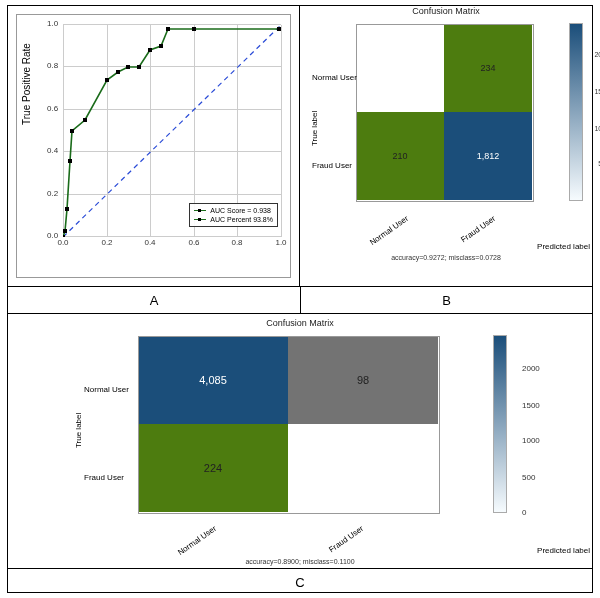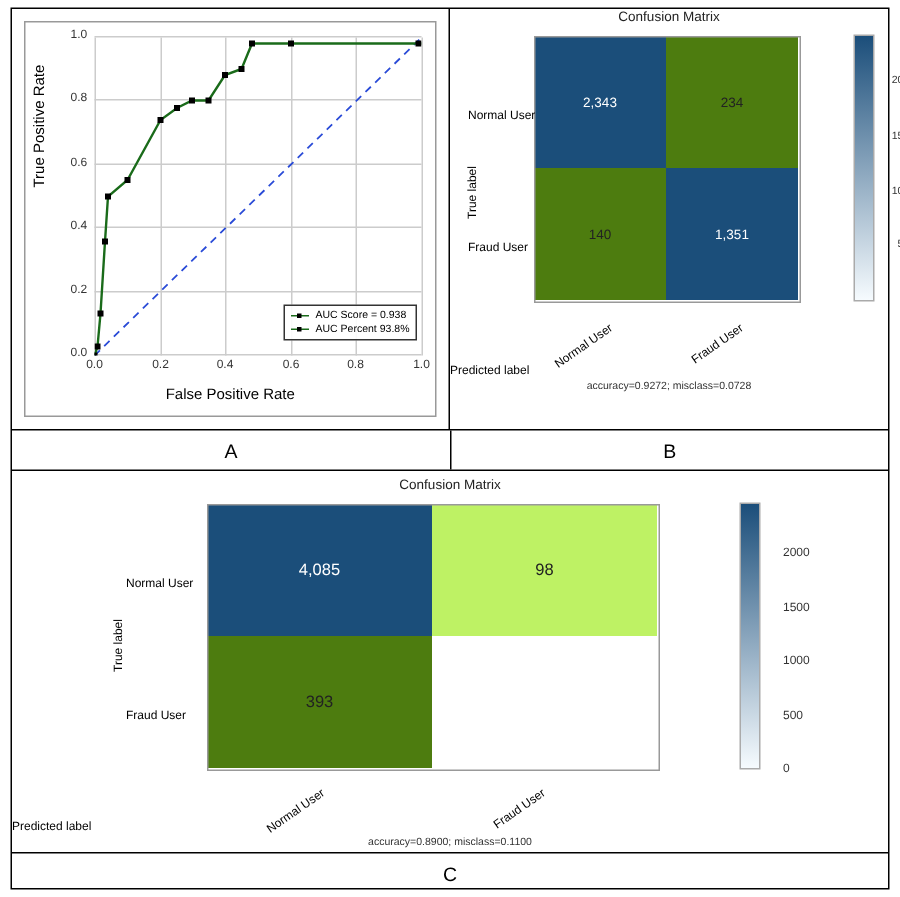--- a/index.html
+++ b/index.html
@@ -35,30 +35,30 @@
   .cmB-area .cell{position:absolute;width:88px;height:88px;display:flex;align-items:center;justify-content:center;font-size:9px}
   .cell.dark{background:#1b4e7a;color:#fff}
   .cell.light{background:#4d7c0f;color:#222}
   .cmB-grid{position:absolute;left:56px;top:18px;width:176px;height:176px;border:1px solid #999;pointer-events:none}
   .cmB-cbar{position:absolute;right:10px;top:18px;width:12px;height:176px;background:linear-gradient(to top,#f6fbfe,#1b4e7a);outline:1px solid #aaa}
   .cmB-cticks{position:absolute;right:24px;top:18px;width:0;height:176px}
   .cmB-cticks span{position:absolute;right:-42px;font-size:7px;transform:translateY(50%);color:#333}
   .cm-ylabel{position:absolute;transform:rotate(-90deg);transform-origin:left top;left:10px;font-size:8px;white-space:nowrap}
   .cm-ytick{position:absolute;font-size:8px;transform:translateY(50%);left:12px;white-space:nowrap}
   .cm-xtick{position:absolute;font-size:8px;transform:rotate(-35deg);transform-origin:right top;white-space:nowrap}
-  .cm-xlabel{position:absolute;left:0;right:12px;text-align:left;font-size:8px}
+  .cm-xlabel{position:absolute;left:0;right:2px;text-align:right;font-size:8px}
   .cm-acc{position:absolute;left:0;right:0;text-align:center;font-size:7px;color:#333}
   
   .cmC-area{position:absolute;left:130px;top:22px;width:300px;height:176px}
   .cmC-area .cell{position:absolute;width:150px;height:88px;display:flex;align-items:center;justify-content:center;font-size:11px}
   .cmC-grid{position:absolute;left:130px;top:22px;width:300px;height:176px;border:1px solid #999;pointer-events:none}
   .cmC-cbar{position:absolute;right:86px;top:22px;width:12px;height:176px;background:linear-gradient(to top,#f6fbfe,#1b4e7a);outline:1px solid #aaa}
   .cmC-cticks{position:absolute;right:86px;top:22px;width:0;height:176px}
   .cmC-cticks span{position:absolute;left:16px;font-size:8px;transform:translateY(50%);color:#333}
-  .vlight{background:#bef264;color:#222}
+  .vlight{background:#737373;color:#222}
 </style>
 </head>
 <body>
 
 <div class="page">
   <div class="outer">
 
     <div class="top-row">
 
       <div class="panelA">
@@ -107,41 +107,39 @@
           <span class="roc-xtick" style="left:220px">0.8</span>
           <span class="roc-xtick" style="left:264px">1.0</span>
 
           <span class="roc-ytick" style="bottom:42px">0.0</span>
           <span class="roc-ytick" style="bottom:84px">0.2</span>
           <span class="roc-ytick" style="bottom:127px">0.4</span>
           <span class="roc-ytick" style="bottom:169px">0.6</span>
           <span class="roc-ytick" style="bottom:212px">0.8</span>
           <span class="roc-ytick" style="bottom:254px">1.0</span>
           <div class="roc-ylabel">True Positive Rate</div>
-          <div class="roc-xlabel">False Positive Rate</div>
           <div class="roc-legend">
             <div class="lrow">
                 <span class="mk"></span>
                 <span>AUC Score = 0.938</span>
               </div>
             <div class="lrow">
                 <span class="mk"></span>
                 <span>AUC Percent 93.8%</span>
               </div>
           </div>
         </div>
       </div>
 
       <div class="panelB">
         <div class="cm-title">Confusion Matrix</div>
         <div class="cmB-area">
-          <div class="cell dark" style="left:0;top:0">2,343</div>
           <div class="cell light" style="left:88px;top:0">234</div>
-          <div class="cell light" style="left:0;top:88px">140</div>
-          <div class="cell dark" style="left:88px;top:88px">1,351</div>
+          <div class="cell light" style="left:0;top:88px">210</div>
+          <div class="cell dark" style="left:88px;top:88px">1,812</div>
         </div>
         <div class="cmB-grid"></div>
         <div class="cmB-cbar"></div>
         <div class="cmB-cticks">
 
           <span style="bottom:21%">500</span>
           <span style="bottom:41%">1000</span>
           <span style="bottom:62%">1500</span>
           <span style="bottom:83%">2000</span>
         </div>
@@ -158,21 +156,21 @@
     <div class="caption-row">
       <div class="cap capA">A</div>
       <div class="cap capB">B</div>
     </div>
 
     <div class="panelC">
       <div class="cm-title" style="top:4px">Confusion Matrix</div>
       <div class="cmC-area">
         <div class="cell dark" style="left:0;top:0">4,085</div>
         <div class="cell vlight" style="left:150px;top:0">98</div>
-        <div class="cell light" style="left:0;top:88px">393</div>
+        <div class="cell light" style="left:0;top:88px">224</div>
       </div>
       <div class="cmC-grid"></div>
       <div class="cmC-cbar"></div>
       <div class="cmC-cticks">
         <span style="bottom:0%">0</span>
         <span style="bottom:20%">500</span>
         <span style="bottom:41%">1000</span>
         <span style="bottom:61%">1500</span>
         <span style="bottom:82%">2000</span>
       </div>

